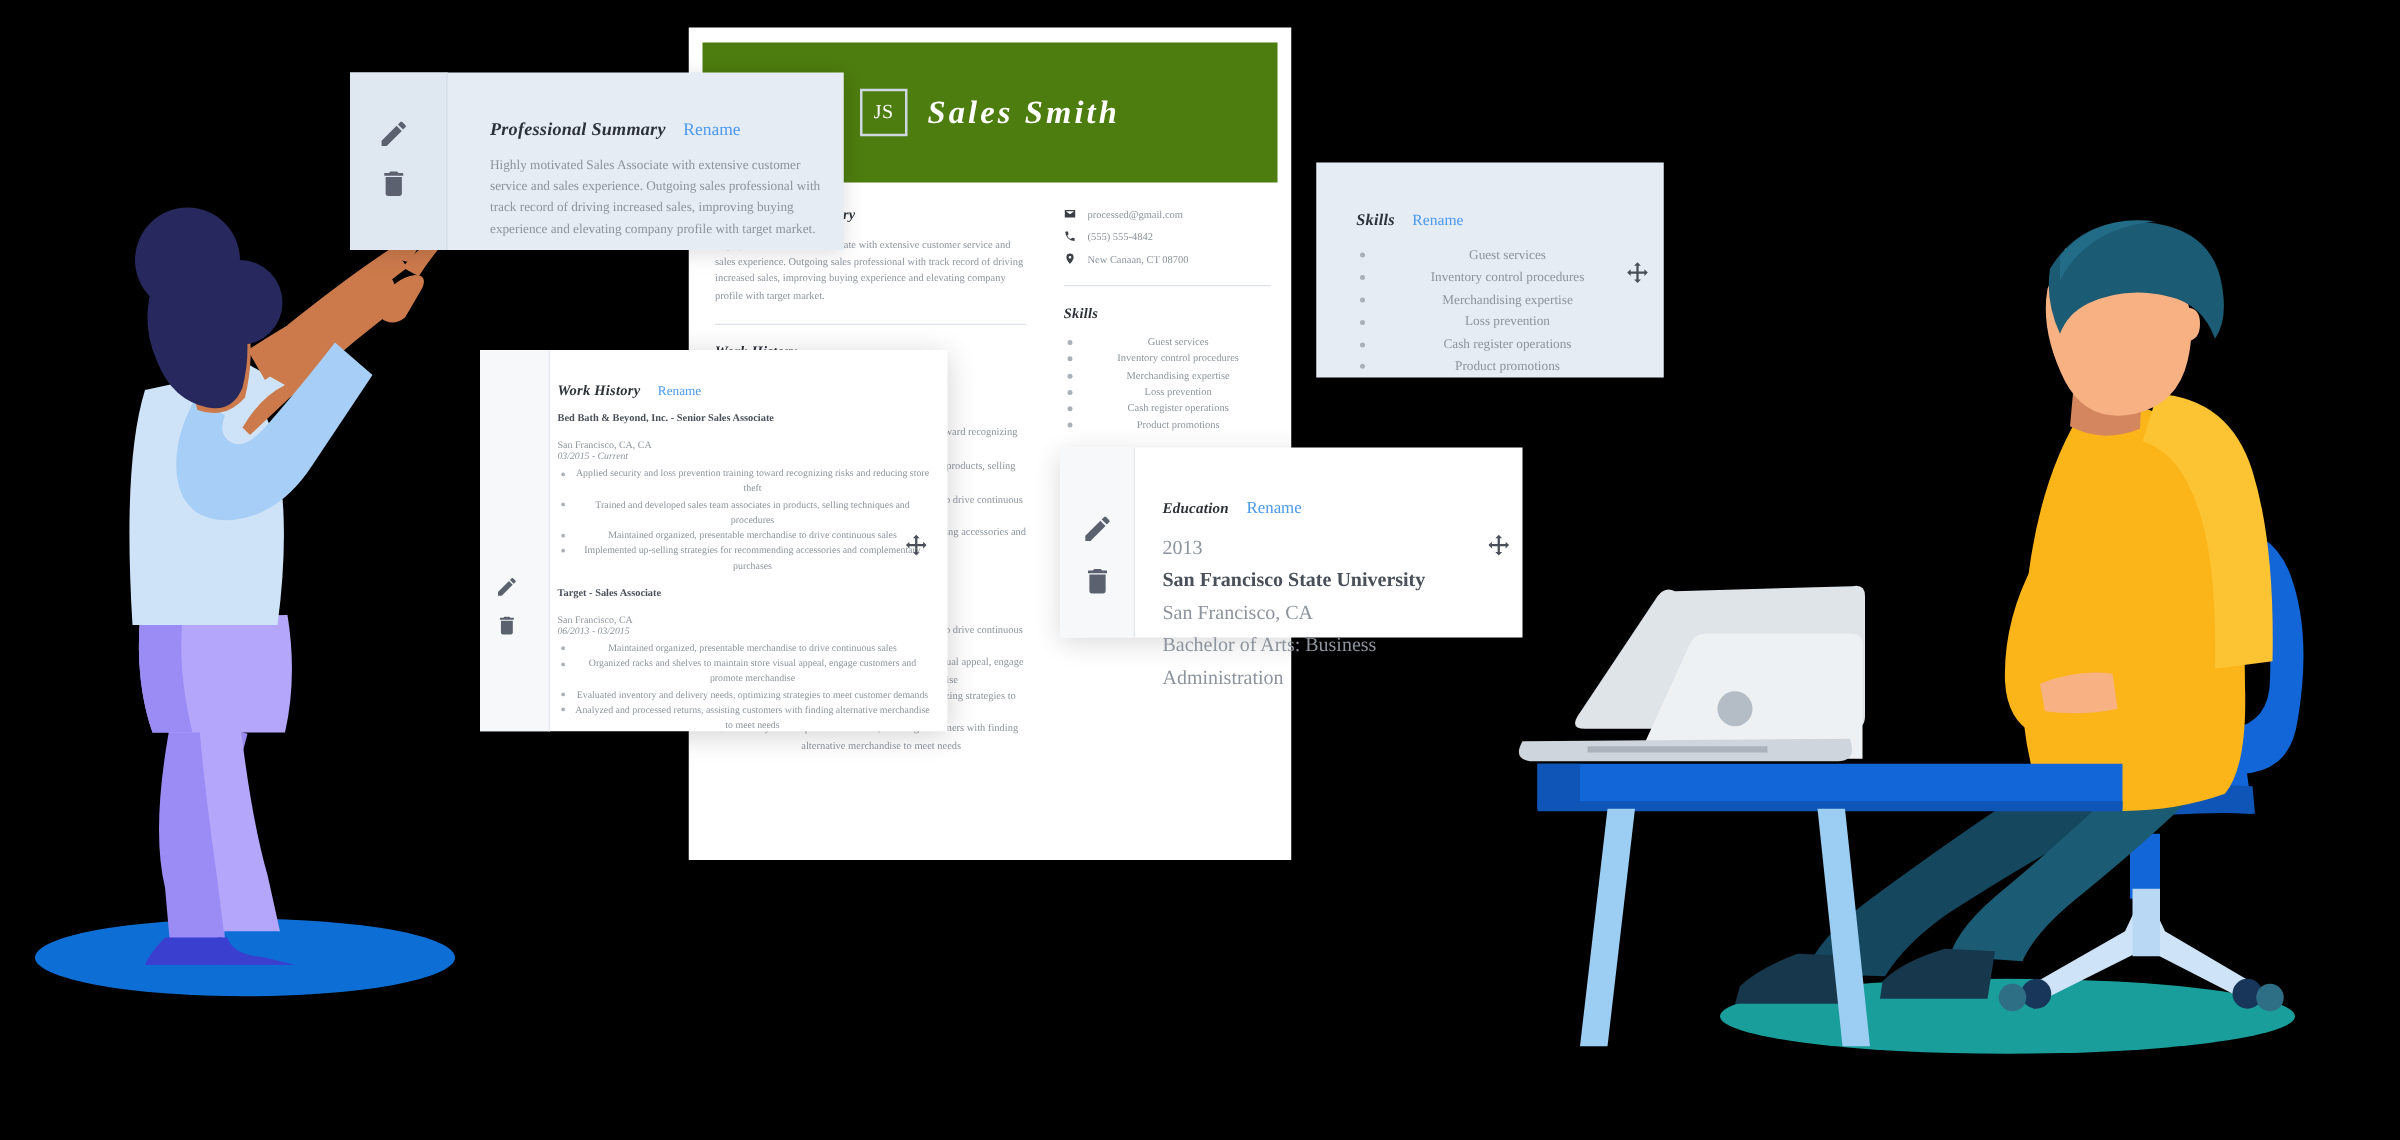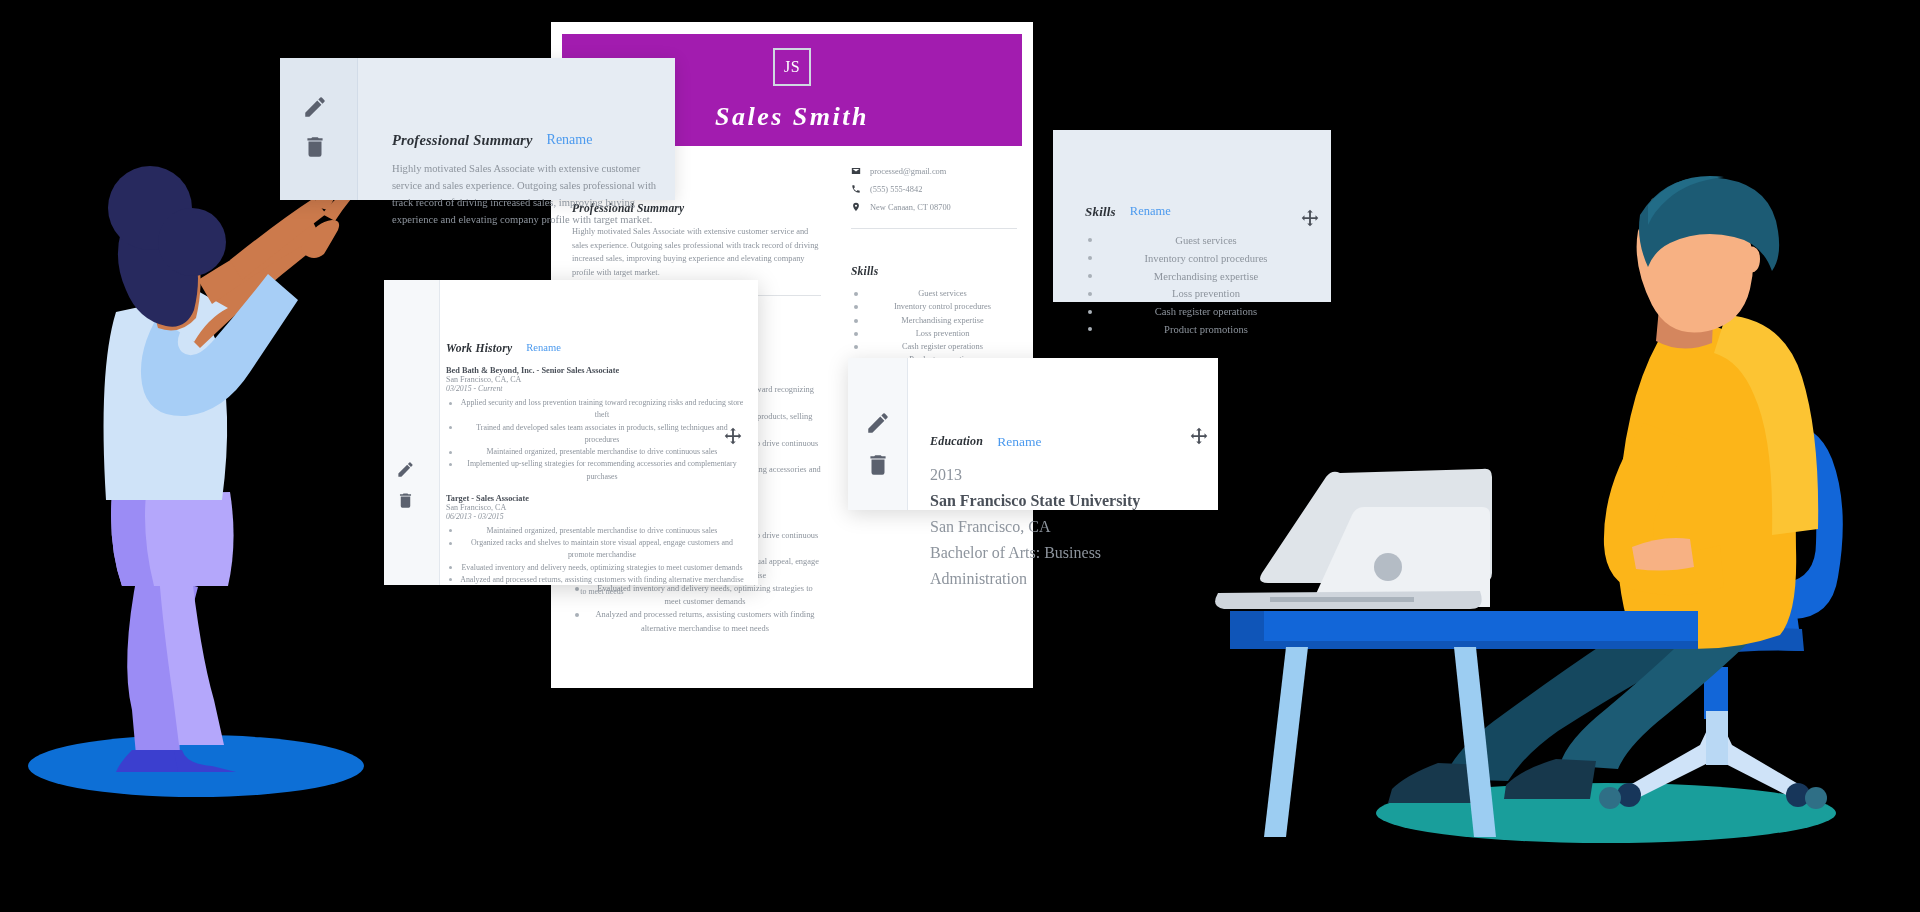--- a/index.html
+++ b/index.html
@@ -16,42 +16,42 @@
     background:#f6f8fa; border-right:1px solid #e3e8ee;
   }
   .card.tint .gutter { background:#dfe7f0; border-right:1px solid #d2dce8; }
   .icon-col {
     position:absolute; left:22px; display:flex; flex-direction:column;
     gap:14px; align-items:center;
   }
   .ic { width:26px; height:26px; display:block; fill:#5b616e; }
   .drag { position:absolute; width:22px; height:22px; fill:#4a4f58; }
 
-  .sec-head { display:flex; align-items:flex-start; gap:14px;margin-top:36px; }
+  .sec-head { display:flex; align-items:flex-end; gap:14px; }
   .sec-title {
     font-style:italic; font-weight:bold; color:#2d3238; letter-spacing:.2px;
   }
   .rename { color:#4c9aee; font-style:normal; font-weight:400; }
 
   .body-txt { color:#8d949d; line-height:1.62; }
   ul.bul { list-style:none;text-align:center; }
   ul.bul li { position:relative; padding-left:17px; color:#8d949d; line-height:1.58; }
   ul.bul li:before {
     content:""; position:absolute; left:3px; top:.60em;
     width:4px; height:4px; border-radius:50%; background:#a9b0b8;
   }
 
   
   #resume-main {
     left:551px; top:22px; width:482px; height:666px;
     box-shadow:0 4px 26px rgba(0,0,0,.22);
   }
   #resume-banner {
     position:absolute; left:11px; right:11px; top:12px; height:112px;
-    background:#a21caf; display:flex; flex-direction:column;
+    background:#4d7c0f; display:flex; 
     align-items:center; justify-content:center; gap:16px;
   }
   #monogram {
     width:38px; height:38px; border:2px solid #cfd8e1; color:#fff;
     display:flex; align-items:center; justify-content:center;
     font-size:16px; letter-spacing:.5px;
   }
   #resume-name {
     color:#fff; font-style:italic; font-weight:bold;
     font-size:26px; letter-spacing:2.5px;
@@ -63,21 +63,21 @@
   #res-right .sec-title { font-size:11.5px; }
   #res-left .body-txt, #res-right .body-txt { font-size:8.4px; }
   #res-left ul.bul li, #res-right ul.bul li { font-size:8.4px; }
   .rule { height:1px; background:#dfe2e6; margin:16px 0; }
 
   .contact-row { display:flex; align-items:center; gap:9px; margin-bottom:8px; }
   .contact-row span { font-size:8.4px; color:#8d949d; }
   .contact-row svg { width:10px; height:10px; fill:#3a3f46; flex:none; }
 
   .job-title { font-weight:bold; color:#4a5059; font-size:8.7px; }
-  .job-loc { color:#8d949d; font-size:8.4px; }
+  .job-loc { color:#8d949d; font-size:8.4px;margin-top:12px; }
   .job-date { color:#8d949d; font-size:8.2px; font-style:italic; }
 
   
   #card-summary {
     left:280px; top:58px; width:395px; height:142px;
     box-shadow:0 3px 16px rgba(0,0,0,.13);
   }
   #card-summary .inner { position:absolute; left:112px; top:38px; right:18px; }
   #card-summary .sec-title { font-size:14.5px; }
   #card-summary .rename { font-size:14px; }

